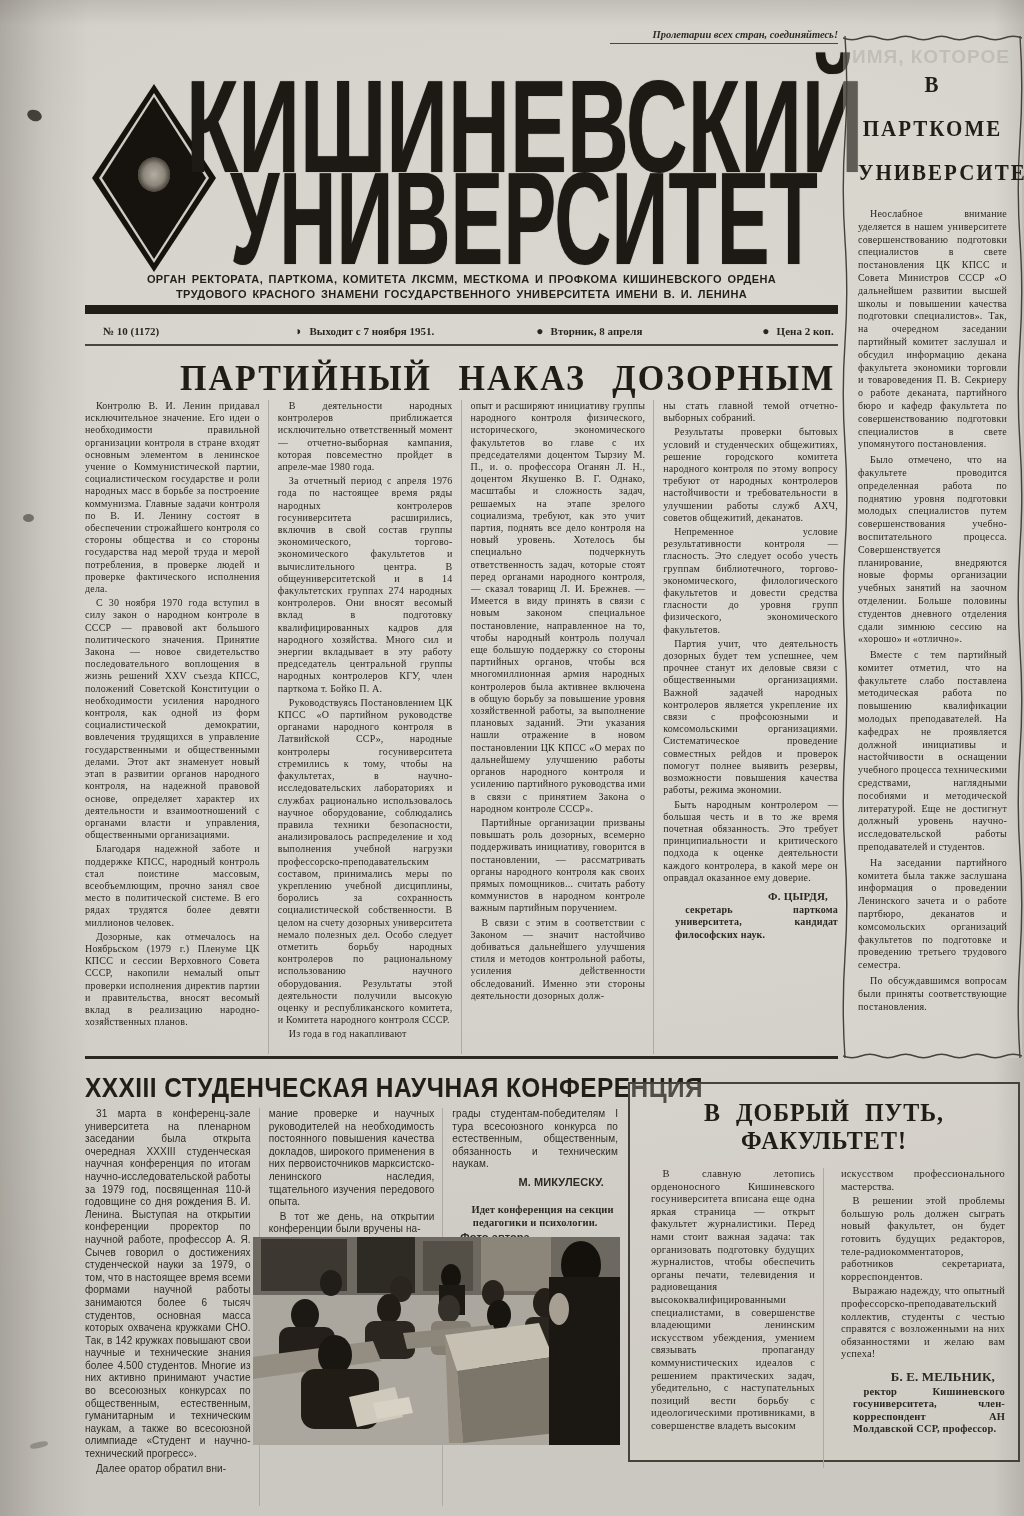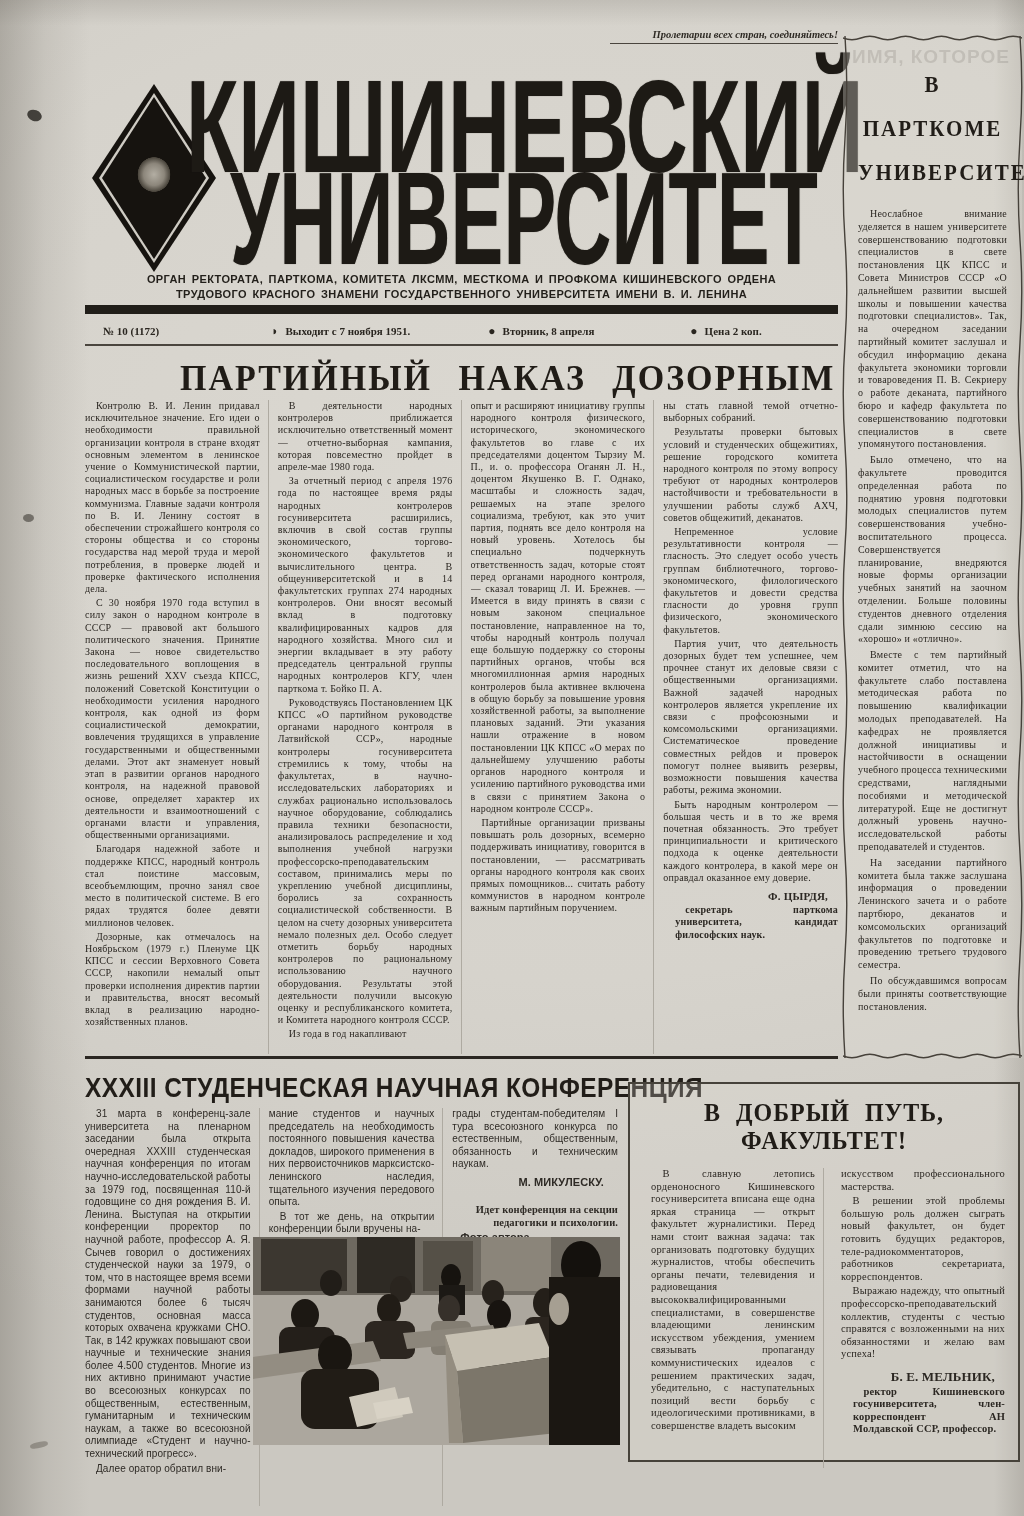--- a/index.html
+++ b/index.html
@@ -47,21 +47,21 @@
     font-size:21px;letter-spacing:2px;text-align:center;line-height:40px;transform:scaleY(1.1);transform-origin:50% 0;}
   .pk-body{font:10px/12.8px "Liberation Serif",serif;text-align:justify;letter-spacing:.2px;color:#2b2722;}
   .pk-body p{margin:0 0 3px;text-indent:1.2em;}
   .wavy{position:absolute;}
   .wavy path{stroke:#46413a;stroke-width:1.4;fill:none;vector-effect:non-scaling-stroke;}
 
   
   .conf-head{font-family:"Liberation Sans",sans-serif;font-weight:bold;font-size:26px;color:#211d18;
     white-space:nowrap;transform:scale(.94,1.05);transform-origin:0 0;letter-spacing:.5px;}
   .conf-sig{font:bold 11px/14px "Liberation Sans",sans-serif;text-align:right;padding-right:14px;margin-top:4px;}
-  .caption{font:bold 10.5px/13px "Liberation Serif",serif;margin-top:14px;text-indent:1.4em;text-align:right;}
+  .caption{font:bold 10.5px/13px "Liberation Serif",serif;margin-top:14px;text-indent:1.4em;text-align:center;}
   .caption2{font:bold 11px/14px "Liberation Sans",sans-serif;padding-left:8px;margin-top:1px;}
 
   
   .facbox{border:2px solid #46423a;background:rgba(222,219,212,.25);}
   .fac-head{font-family:"Liberation Serif",serif;font-weight:bold;font-size:24px;color:#201c17;
     text-align:center;letter-spacing:1px;word-spacing:8px;transform:scaleY(1.06);}
   .faccol{font:10.5px/12.6px "Liberation Serif",serif;letter-spacing:.15px;margin-left:8px;}
   .speck{position:absolute;border-radius:50%;}
   .photo-wrap{position:absolute;}
 </style>
@@ -89,21 +89,21 @@
   <div class="abs mast-line" style="left:186px;top:60px;transform:scale(.78,1.2);">КИШИНЕВСКИЙ</div>
   <div class="abs mast-line" style="left:230px;top:152px;transform:scale(.72,1.2);">УНИВЕРСИТЕТ</div>
 
   <div class="abs subtitle" style="left:85px;top:272px;width:753px;">
     <div>ОРГАН РЕКТОРАТА,   ПАРТКОМА, КОМИТЕТА   ЛКСММ, МЕСТКОМА   И   ПРОФКОМА   КИШИНЕВСКОГО   ОРДЕНА</div>
     <div>ТРУДОВОГО КРАСНОГО ЗНАМЕНИ ГОСУДАРСТВЕННОГО УНИВЕРСИТЕТА ИМЕНИ   В. И. ЛЕНИНА</div>
   </div>
 
   <div class="abs thickbar" style="left:85px;top:305px;width:753px;height:9px;"></div>
 
-  <div class="abs issue-row" style="left:85px;top:320px;width:753px;height:22px;">
+  <div class="abs issue-row" style="left:85px;top:320px;width:753px;height:22px;gap:24px;">
     <span class="seg" style="margin-left:18px;">№ 10 (1172)</span>
     <span class="seg" style="margin-left:112px;"><span class="icnc">◗</span><span>Выходит с 7 ноября 1951.</span></span>
     <span class="seg" style="margin-left:78px;"><span class="icnc">●</span><span>Вторник, 8 апреля</span></span>
     <span class="seg" style="margin-left:96px;"><span class="icnc">●</span><span>Цена 2 коп.</span></span>
   </div>
   <div class="abs thinrule" style="left:85px;top:344px;width:753px;height:2px;"></div>
 
   <div class="abs lead-head" style="left:180px;top:358px;">ПАРТИЙНЫЙ НАКАЗ ДОЗОРНЫМ</div>
 
   <div class="abs cols" style="left:85px;top:400px;width:753px;height:654px;">
@@ -115,20 +115,21 @@
       </div>
     <div class="col serifcol rule-r" style="width:175px;">
         <p>В деятельности народных контролеров приближается исключительно ответственный момент — отчетно-выборная кампания, которая повсеместно пройдет в апреле-мае 1980 года.</p>
         <p>За отчетный период с апреля 1976 года по настоящее время ряды народных контролеров госуниверситета расширились, включив в свой состав группы экономического, торгово-экономического факультетов и вычислительного центра. В общеуниверситетской и в 14 факультетских группах 274 народных контролеров. Они вносят весомый вклад в подготовку квалифицированных кадров для народного хозяйства. Много сил и энергии вкладывает в эту работу председатель центральной группы народных контролеров КГУ, член парткома т. Бойко П. А.</p>
         <p>Руководствуясь Постановлением ЦК КПСС «О партийном руководстве органами народного контроля в Латвийской ССР», народные контролеры госуниверситета стремились к тому, чтобы на факультетах, в научно-исследовательских лабораториях и службах рационально использовалось научное оборудование, соблюдались правила техники безопасности, анализировалось распределение и ход выполнения учебной нагрузки профессорско-преподавательским составом, принимались меры по укреплению учебной дисциплины, боролись за сохранность социалистической собственности. В целом на счету дозорных университета немало полезных дел. Особо следует отметить борьбу народных контролеров по рациональному использованию научного оборудования. Результаты этой деятельности получили высокую оценку и республиканского комитета, и Комитета народного контроля СССР.</p>
         <p>Из года в год накапливают</p>
       </div>
     <div class="col serifcol rule-r cont" style="width:175px;">
         <p>опыт и расширяют инициативу группы народного контроля физического, исторического, экономического факультетов во главе с их председателями доцентом Тырзиу М. П., и. о. профессора Оганян Л. Н., доцентом Якушенко В. Г. Однако, масштабы и сложность задач, решаемых на этапе зрелого социализма, требуют, как это учит партия, поднять все дело контроля на новый уровень. Хотелось бы специально подчеркнуть ответственность задач, которые стоят перед органами народного контроля, — сказал товарищ Л. И. Брежнев. — Имеется в виду принять в связи с новым законом специальное постановление, направленное на то, чтобы народный контроль получал еще большую поддержку со стороны партийных органов, чтобы вся многомиллионная армия народных контролеров была активнее включена в общую борьбу за повышение уровня хозяйственной работы, за выполнение плановых заданий. Эти указания нашли отражение в новом постановлении ЦК КПСС «О мерах по дальнейшему улучшению работы органов народного контроля и усилению партийного руководства ими в связи с принятием Закона о народном контроле СССР».</p>
         <p>Партийные организации призваны повышать роль дозорных, всемерно поддерживать инициативу, говорится в постановлении, — рассматривать органы народного контроля как своих прямых помощников... считать работу коммунистов в народном контроле важным партийным поручением.</p>
+        <p>В связи с этим в соответствии с Законом — значит настойчиво добиваться дальнейшего улучшения стиля и методов контрольной работы, усиления действенности обследований. Именно эти стороны деятельности дозорных долж-</p>
       </div>
     <div class="col serifcol cont" style="width:175px;position:relative;">
       <div>
           <p>ны стать главной темой отчетно-выборных собраний.</p>
           <p>Результаты проверки бытовых условий и студенческих общежитиях, решение городского комитета народного контроля по этому вопросу требуют от народных контролеров настойчивости и требовательности в улучшении работы служб АХЧ, советов общежитий, деканатов.</p>
           <p>Непременное условие результативности контроля — гласность. Это следует особо учесть группам библиотечного, торгово-экономического, филологического факультетов и довести средства гласности до уровня групп физического, экономического факультетов.</p>
           <p>Партия учит, что деятельность дозорных будет тем успешнее, чем прочнее станут их деловые связи с общественными организациями. Важной задачей народных контролеров является укрепление их связи с профсоюзными и комсомольскими организациями. Систематическое проведение совместных рейдов и проверок помогут полнее выявить резервы, возможности повышения качества работы, режима экономии.</p>
           <p>Быть народным контролером — большая честь и в то же время почетная обязанность. Это требует принципиальности и критического подхода к оценке деятельности каждого контролера, в какой мере он оправдал оказанное ему доверие.</p>
         </div>
       <div class="sig-name serifcol" style="font-size:11px;">Ф. ЦЫРДЯ,</div>
@@ -165,21 +166,21 @@
   </div>
 
   <div class="abs conf-head" style="left:85px;top:1072px;">XXXIII СТУДЕНЧЕСКАЯ НАУЧНАЯ КОНФЕРЕНЦИЯ</div>
 
   <div class="abs cols" style="left:85px;top:1108px;width:533px;height:398px;">
     <div class="col sanscol rule-r" style="width:166px;">
         <p>31 марта в конференц-зале университета на пленарном заседании была открыта очередная XXXIII студенческая научная конференция по итогам научно-исследовательской работы за 1979 год, посвященная 110-й годовщине со дня рождения В. И. Ленина. Выступая на открытии конференции проректор по научной работе, профессор А. Я. Сычев говорил о достижениях студенческой науки за 1979, о том, что в настоящее время всеми формами научной работы занимаются более 6 тысяч студентов, основная масса которых охвачена кружками СНО. Так, в 142 кружках повышают свои научные и технические знания более 4.500 студентов. Многие из них активно принимают участие во всесоюзных конкурсах по общественным, естественным, гуманитарным и техническим наукам, а также во всесоюзной олимпиаде «Студент и научно-технический прогресс».</p>
         <p>Далее оратор обратил вни-</p>
       </div>
     <div class="col sanscol rule-r cont" style="width:166px;">
-        <p>мание студентов и научных председатель на необходимость постоянного повышения качества докладов, широкого применения в них первоисточников марксистско-ленинского наследия, тщательного изучения передового опыта.</p>
+        <p>мание проверке и научных руководителей на необходимость постоянного повышения качества докладов, широкого применения в них первоисточников марксистско-ленинского наследия, тщательного изучения передового опыта.</p>
         <p>В тот же день, на открытии конференции были вручены на-</p>
       </div>
     <div class="col sanscol cont" style="width:166px;">
       <div>
           <p>грады студентам-победителям I тура всесоюзного конкурса по естественным, общественным, обязанность и техническим наукам.</p>
         </div>
       <div class="conf-sig">М. МИКУЛЕСКУ.</div>
       <div class="caption">Идет конференция на секции педагогики и психологии.</div>
       <div class="caption2">Фото автора.</div>
     </div>

